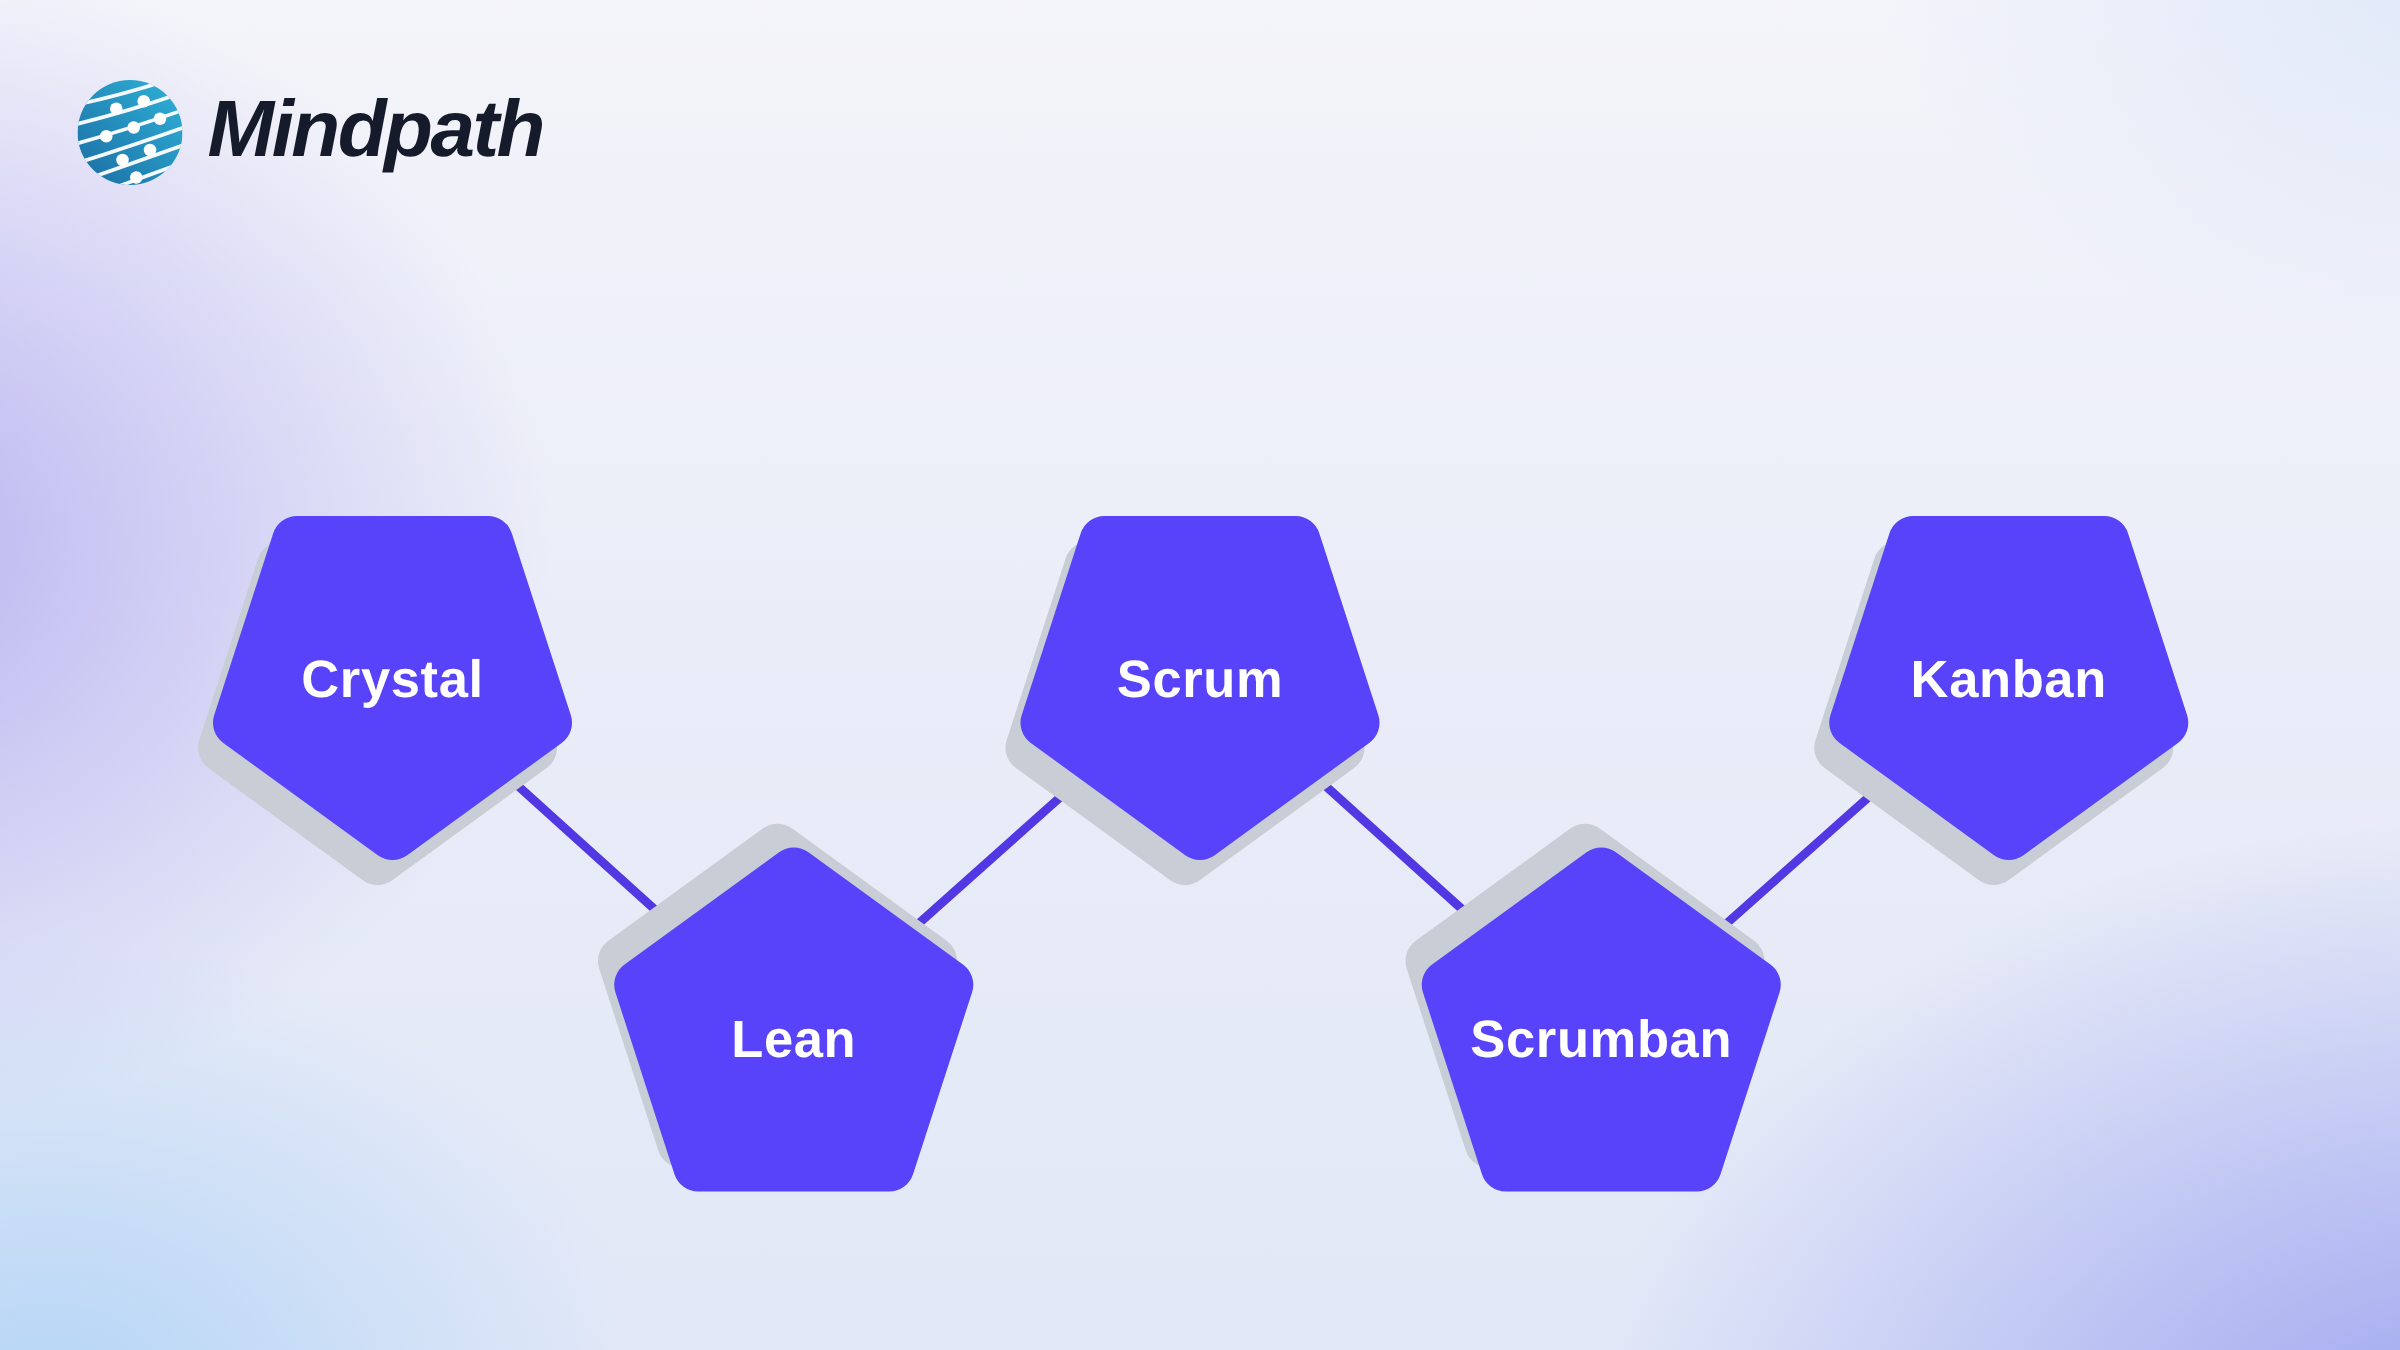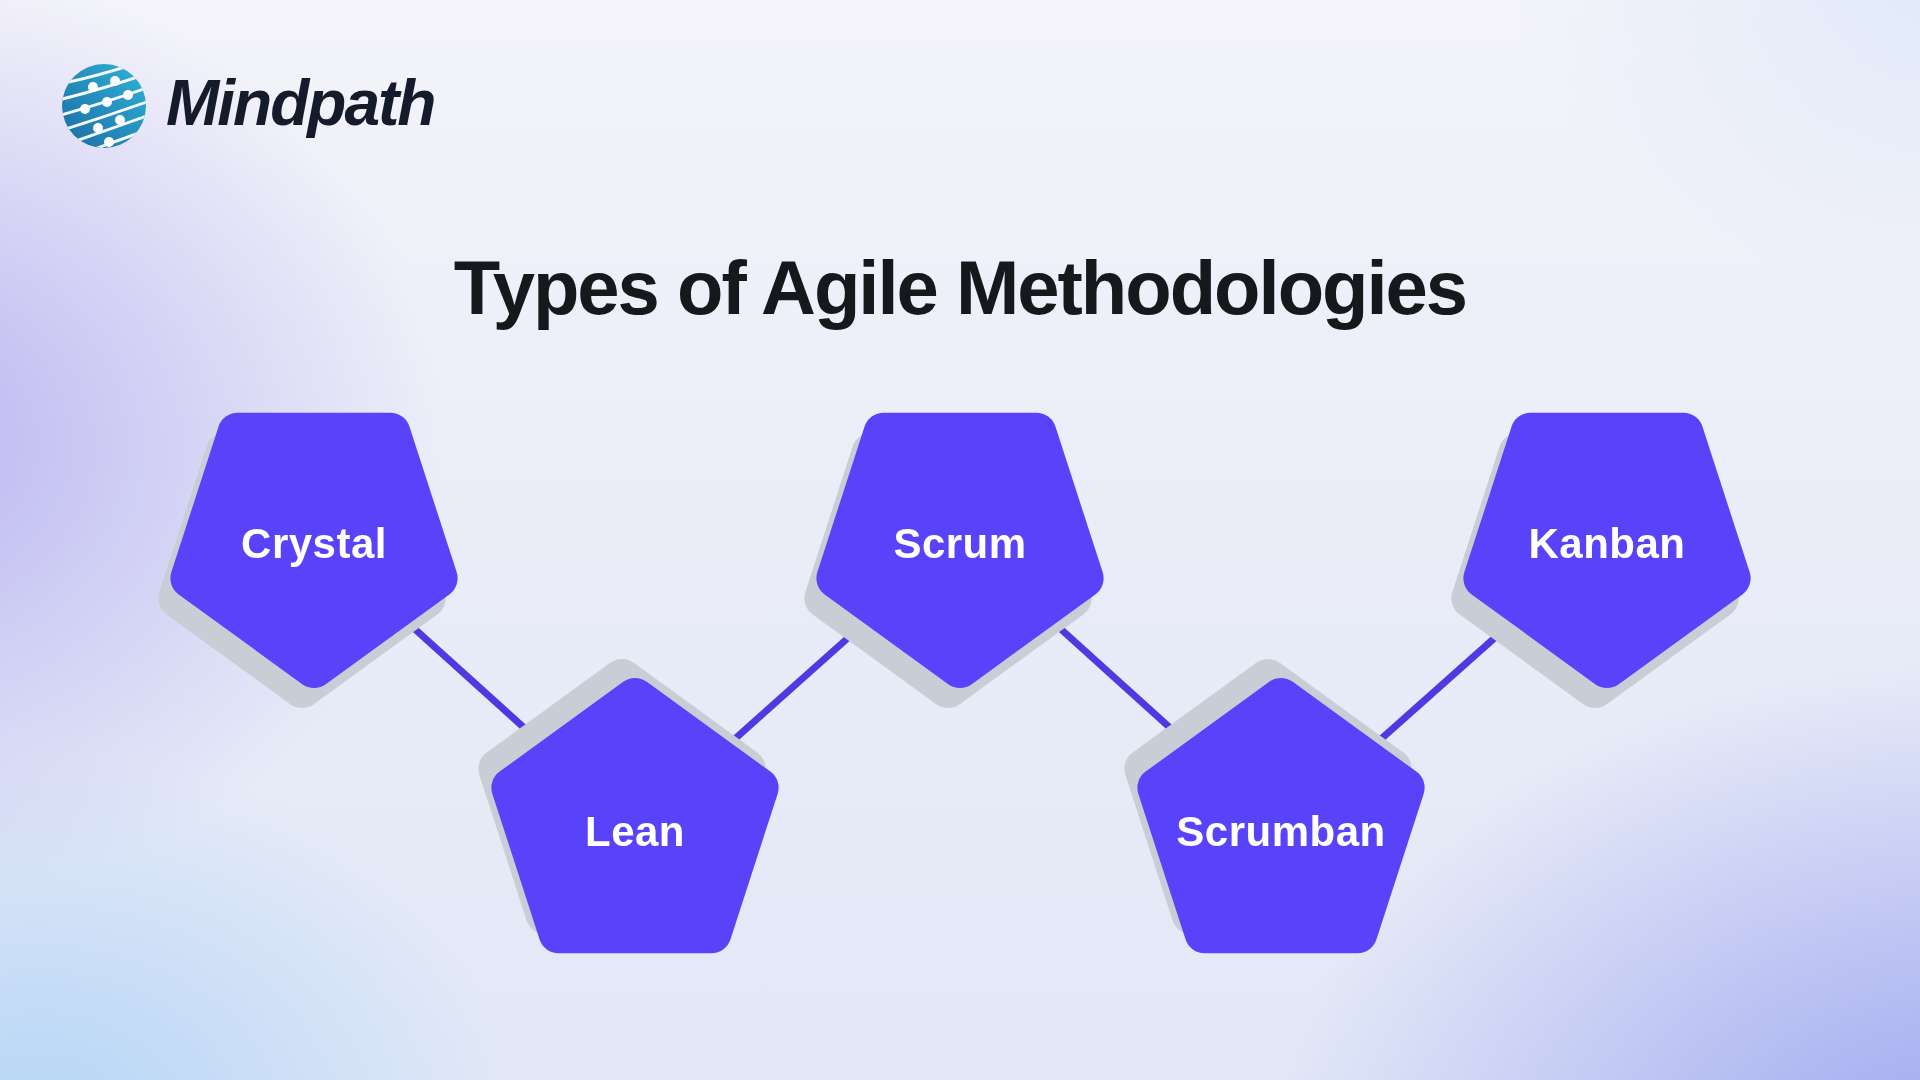--- a/index.html
+++ b/index.html
@@ -69,21 +69,20 @@
         <circle cx="45" cy="38" r="5"></circle>
         <circle cx="66" cy="31" r="5"></circle>
         <circle cx="36" cy="64" r="5"></circle>
         <circle cx="58" cy="56" r="5"></circle>
         <circle cx="47" cy="78" r="5"></circle>
       </g>
     </svg>
     <span class="logo-text">Mindpath</span>
   </div>
 
-  <h1 class="page-title">Types of Agile Methodologies</h1>
 
   <svg class="diagram-svg" width="1920" height="1080" viewBox="0 0 1920 1080">
 
     <g stroke-width="7">
       <line x1="314" y1="538" x2="635" y2="828" stroke="#5138E2"></line>
       <line x1="635" y1="828" x2="960" y2="538" stroke="#5138E2"></line>
       <line x1="960" y1="538" x2="1281" y2="828" stroke="#5138E2"></line>
       <line x1="1281" y1="828" x2="1607" y2="538" stroke="#5138E2"></line>
     </g>
 

